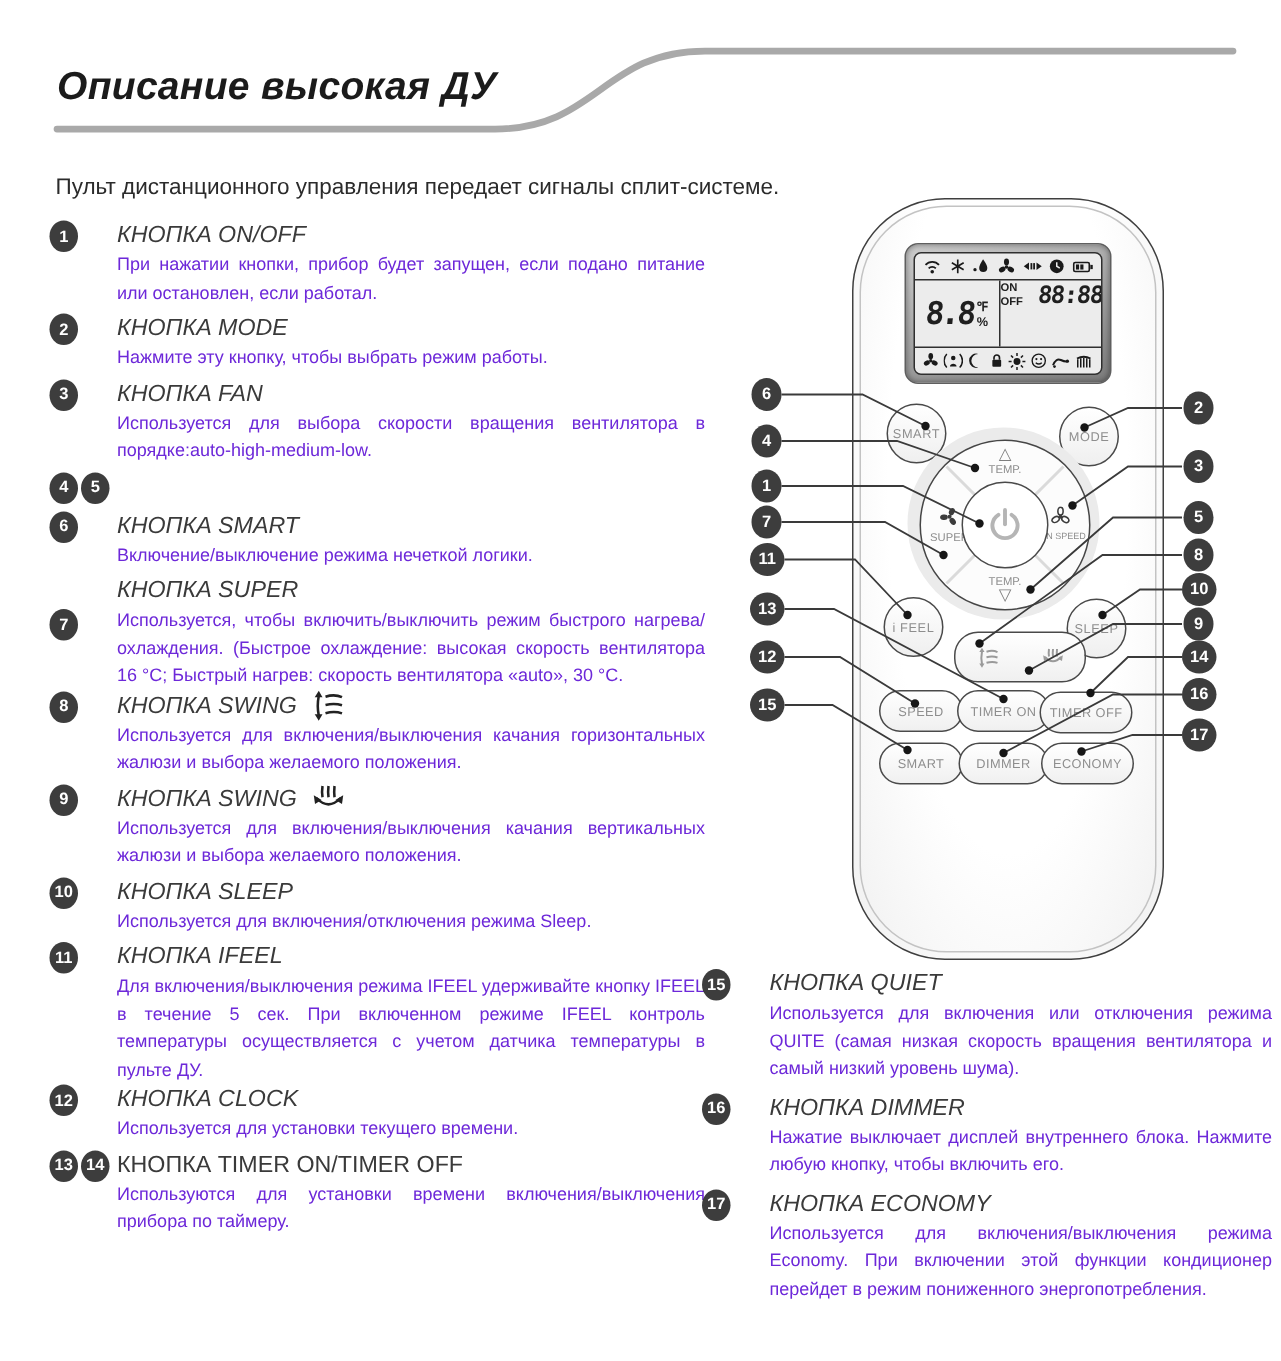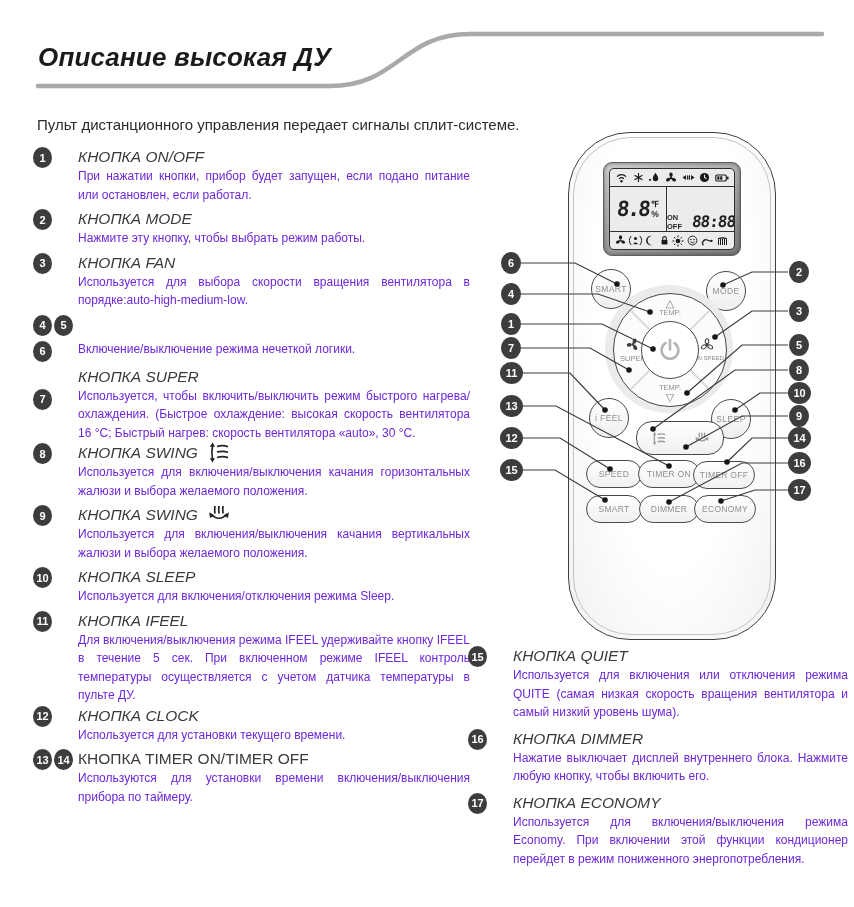--- a/index.html
+++ b/index.html
@@ -13,41 +13,41 @@
   .col-left{position:absolute;left:33px;top:146px;width:437px;}
   .col-right{position:absolute;left:468px;top:645px;width:380px;}
   .item{display:flex;margin-bottom:4px;}
   .item.tight{margin-bottom:0;}
   .badges{flex:none;width:45px;display:flex;gap:2px;padding-top:1px;align-items:flex-start;}
   .badges.low{padding-top:23px;}
   .badge{min-width:15px;height:21px;padding:0 2px;background:#3d3d3d;border-radius:50%;
          color:#fff;font-size:11px;font-weight:bold;display:flex;align-items:center;justify-content:center;}
   .itext{flex:1;min-width:0;}
   .ititle{font-size:15.5px;font-style:italic;color:#3a3a3a;line-height:21px;height:21px;
-          display:flex;align-items:flex-start;gap:9px;white-space:nowrap;}
+          display:flex;align-items:center;gap:9px;white-space:nowrap;}
   .ititle.upright{font-style:normal;}
   .ibody{font-size:12px;line-height:18.5px;text-align:justify;color:#6d28d9;}
   .h-icon{flex:none;}
 
   
   .figure{position:absolute;left:480px;top:130px;width:374px;height:515px;}
   .remote{position:absolute;left:88px;top:2px;width:206px;height:506px;border:1.6px solid #3f3f3f;
           border-radius:62px;background:radial-gradient(ellipse at 50% 38%,#ffffff 55%,#f0f0f0 100%);}
   .remote-inner{position:absolute;left:4px;top:4px;right:4px;bottom:4px;border:1px solid #c3c3c3;border-radius:58px;}
   .lcd-bezel{position:absolute;left:123px;top:32px;width:136px;height:92px;border-radius:9px;
              background:linear-gradient(160deg,#cecece,#7b7b7b);border:1px solid #5f5f5f;
              box-shadow:inset 0 0 4px rgba(0,0,0,.45);}
   .lcd{position:absolute;left:5px;top:5px;right:5px;bottom:5px;background:#ececec;border:1px solid #2f2f2f;
        border-radius:5px;display:flex;flex-direction:column;overflow:hidden;}
   .lcd-row{height:17px;flex:none;display:flex;align-items:center;justify-content:space-between;padding:0 5px;}
   .lcd-row.top{border-bottom:1.5px solid #2f2f2f;}
   .lcd-row.bottom{border-top:1.5px solid #2f2f2f;}
   .lcd-mid{flex:1;display:flex;min-height:0;}
   .lcd-temp{width:56px;flex:none;border-right:1.5px solid #2f2f2f;display:flex;align-items:center;justify-content:center;gap:2px;}
-  .lcd-time{flex:1;display:flex;align-items:flex-end;justify-content:center;gap:10px;}
+  .lcd-time{flex:1;display:flex;align-items:flex-start;justify-content:center;gap:10px;}
   .seg{font-family:"DejaVu Sans Mono",monospace;font-weight:bold;transform:skewX(-6deg);color:#1f1f1f;}
   .seg.big{font-size:21px;letter-spacing:-2px;}
   .seg.time{font-size:16px;letter-spacing:-1px;}
   .units{display:flex;flex-direction:column;font-size:8.5px;font-weight:bold;line-height:10px;color:#1f1f1f;}
   .onoff{display:flex;flex-direction:column;font-size:7.5px;font-weight:bold;line-height:9px;color:#1f1f1f;}
 
   .btn-circle{position:absolute;width:38px;height:38px;border:1.3px solid #4a4a4a;border-radius:50%;
               background:linear-gradient(#ffffff,#efefef);display:flex;align-items:center;justify-content:center;
               font-size:8.5px;color:#8e8e8e;letter-spacing:.4px;}
   .pill{position:absolute;height:26px;border:1.3px solid #4a4a4a;border-radius:14px;
@@ -125,20 +125,23 @@
         <span class="badge">4</span>
         <span class="badge">5</span>
       </div>
     </div>
 
     <div class="item">
       <div class="badges">
           <span class="badge">6</span>
         </div>
       <div class="itext">
+          <div class="ititle">
+            <span>КНОПКА SMART</span>
+          </div>
       <div class="ibody">Включение/выключение режима нечеткой логики.</div>
         </div>
     </div>
 
     <div class="item tight">
       <div class="badges low">
           <span class="badge">7</span>
         </div>
       <div class="itext">
           <div class="ititle">

